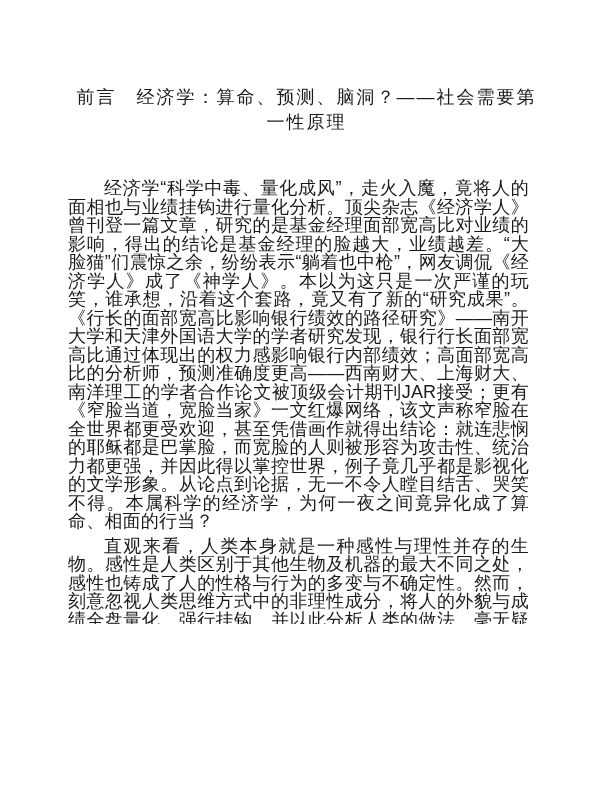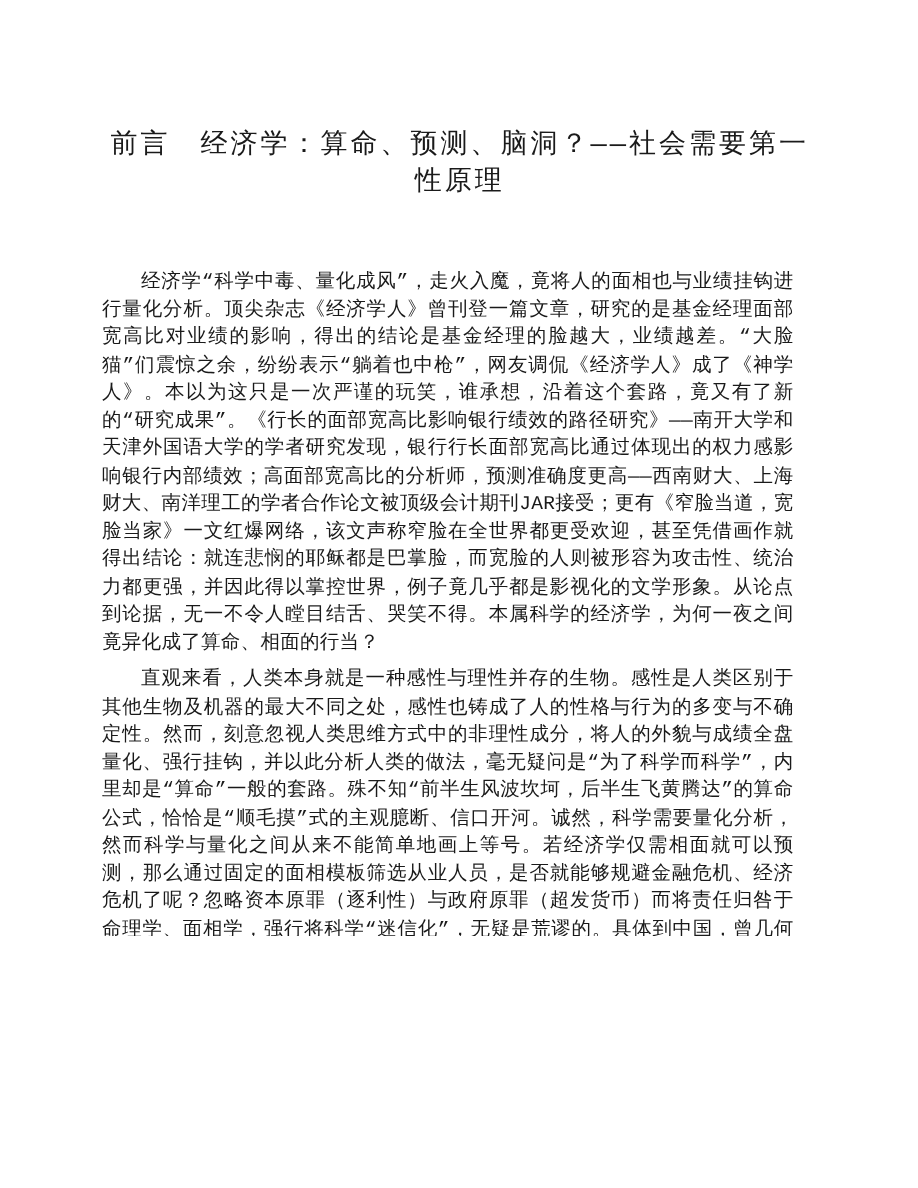--- a/index.html
+++ b/index.html
@@ -8,35 +8,35 @@
     background: #ffffff;
   }
   .page {
     position: relative;
     width: 612px;
     height: 624px;
     background: #ffffff;
     overflow: hidden;
     box-sizing: border-box;
     padding: 85px 67px 0 68px;
-    font-family: Liberation Mono, monospace;
+    font-family: Liberation Sans, sans-serif;
     color: #1a1a1a;
   }
   .doc-title {
     font-size: 18px;
     line-height: 25px;
     font-weight: 400;
     text-align: center;
     letter-spacing: 2px;
     margin: 0 0 44px 0;
     color: #1a1a1a;
   }
   .doc-body p {
     margin: 0 16px 6px 0;
-    font-size: 13px;
+    font-size: 18px;
     line-height: 18.5px;
     text-align: justify;
     text-justify: inter-character;
     text-indent: 2em;
     letter-spacing: 0.2px;
     color: #1a1a1a;
   }
   .watermark {
     position: absolute;
     left: 46px;

